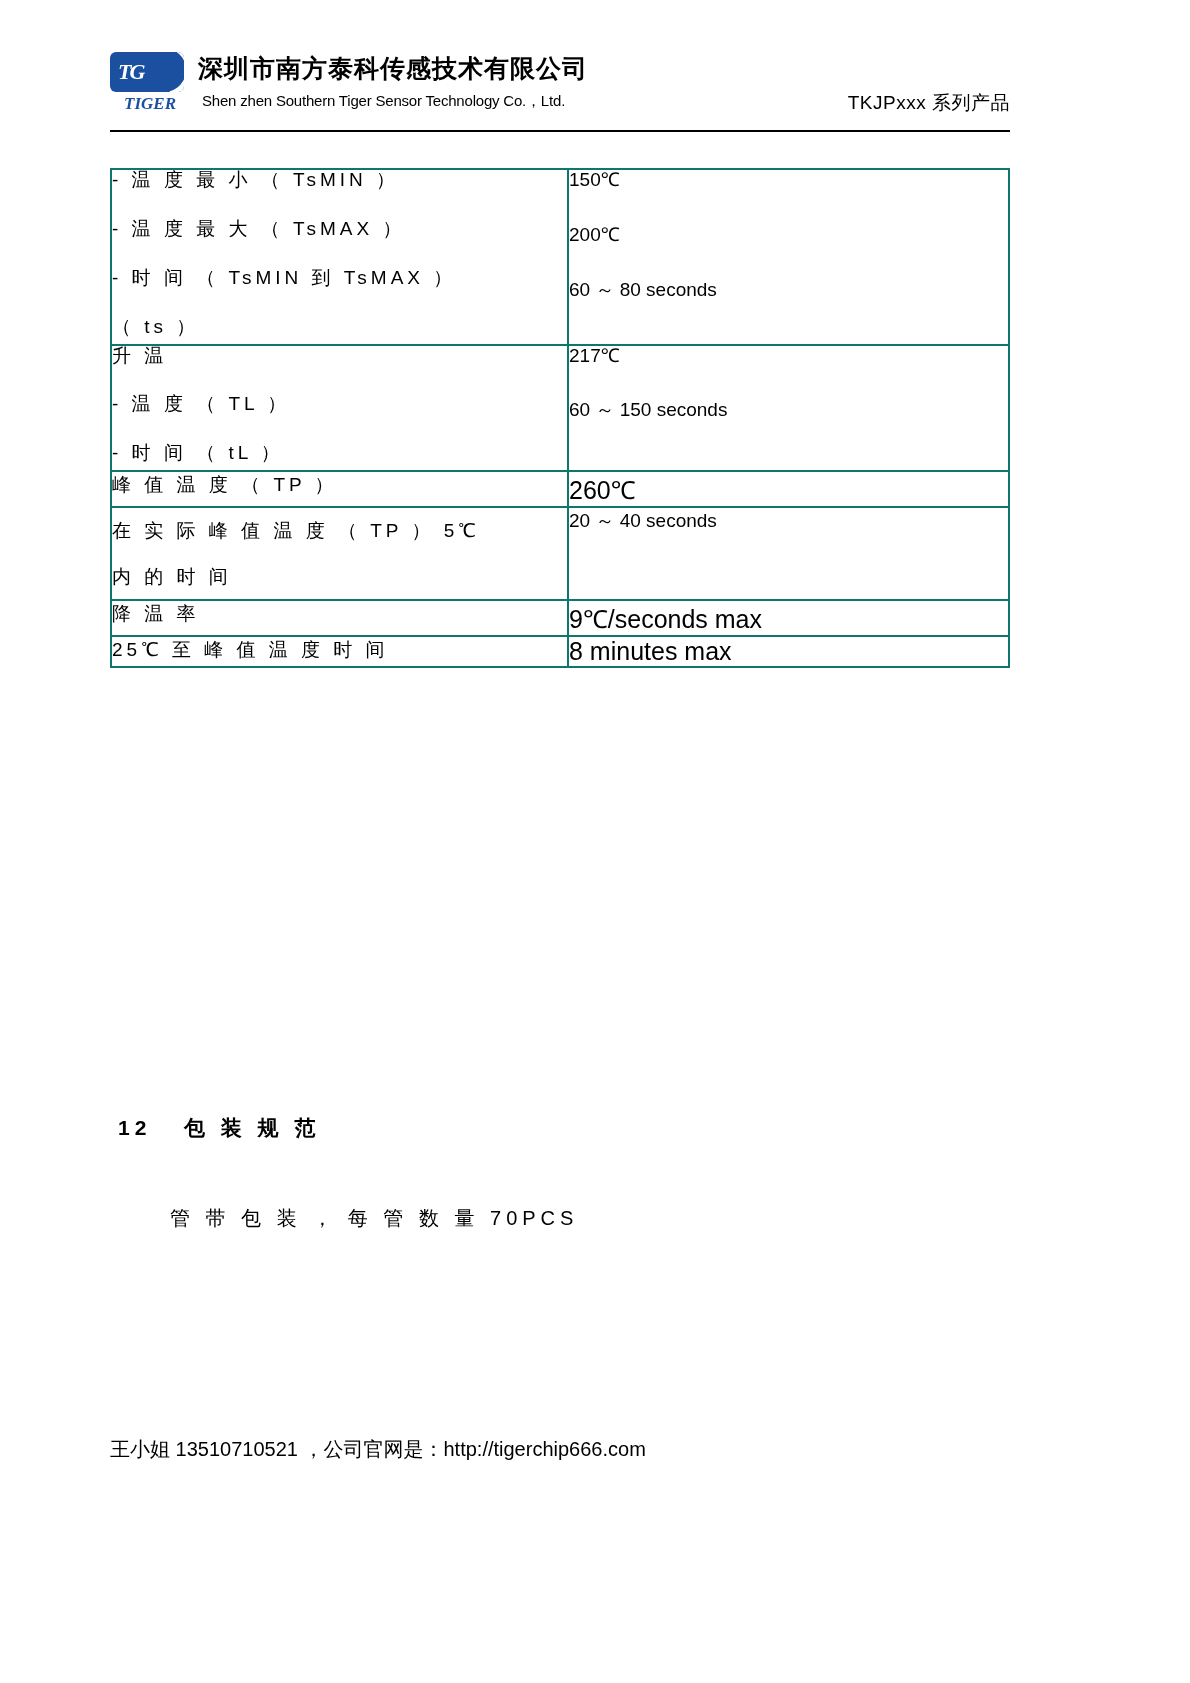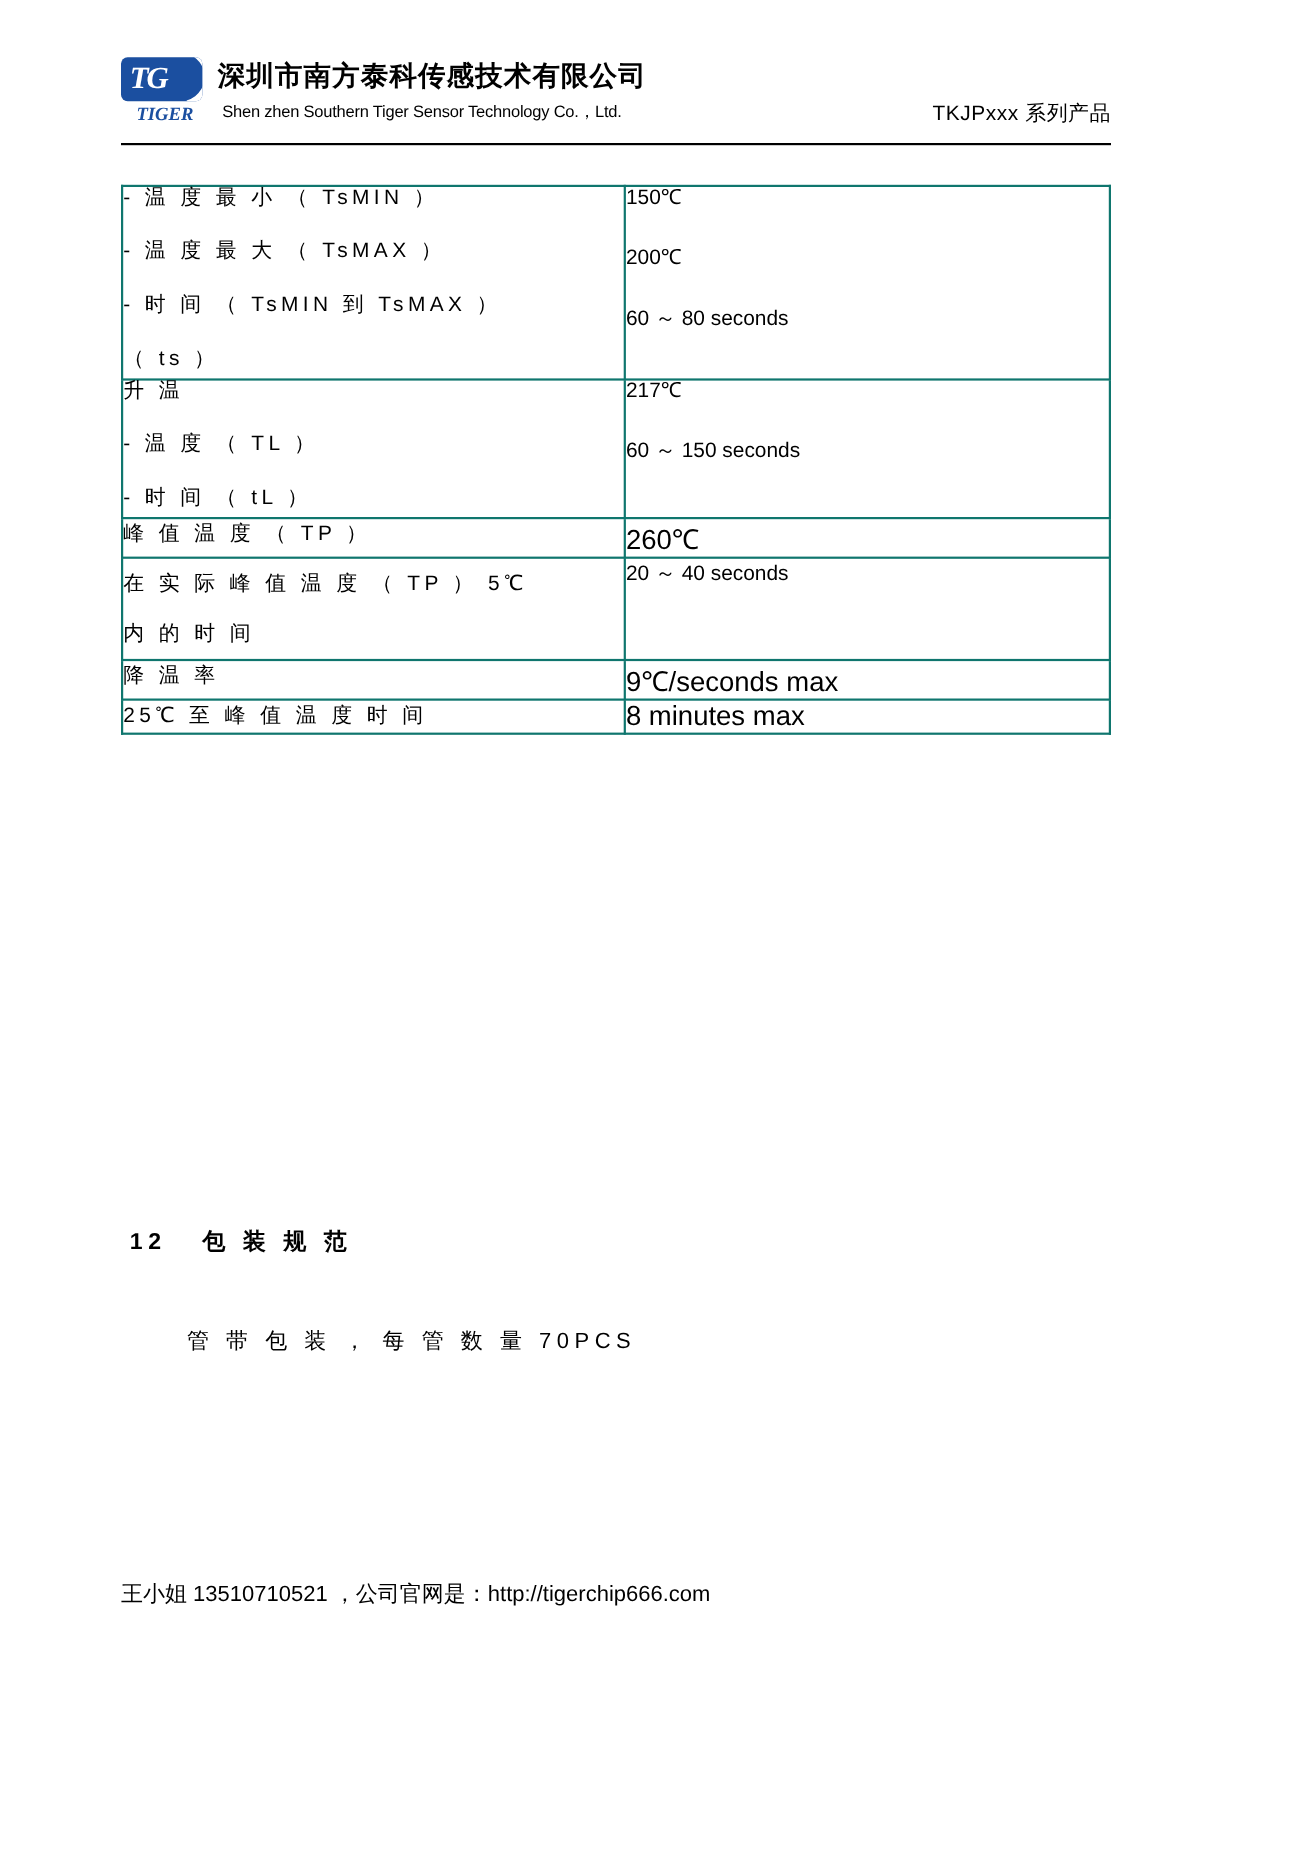--- a/index.html
+++ b/index.html
@@ -44,21 +44,21 @@
     position: relative;
     overflow: hidden;
   }
   .logo-mark .swoosh {
     position: absolute;
     left: 8px;
     top: 6px;
     width: 56px;
     height: 28px;
     color: #ffffff;
-    font-size: 28px;
+    font-size: 22px;
     font-weight: bold;
     font-style: italic;
     font-family: "Liberation Serif", serif;
     letter-spacing: -2px;
     line-height: 28px;
   }
   .logo-mark .arc {
     position: absolute;
     right: -8px;
     top: -10px;

